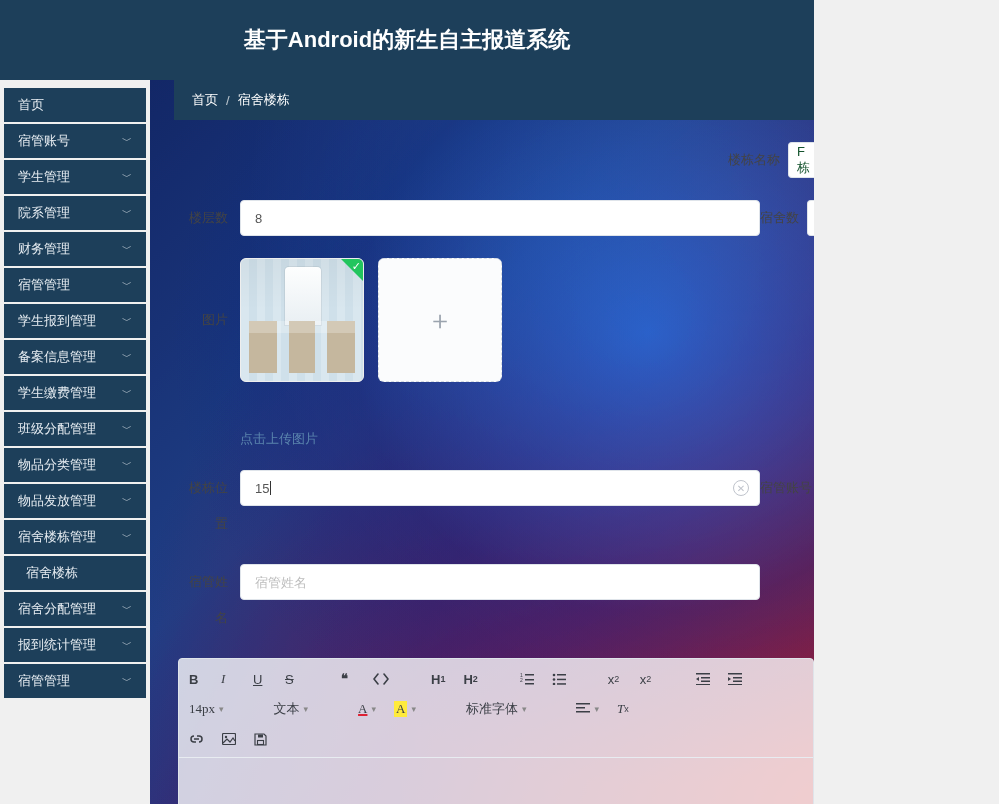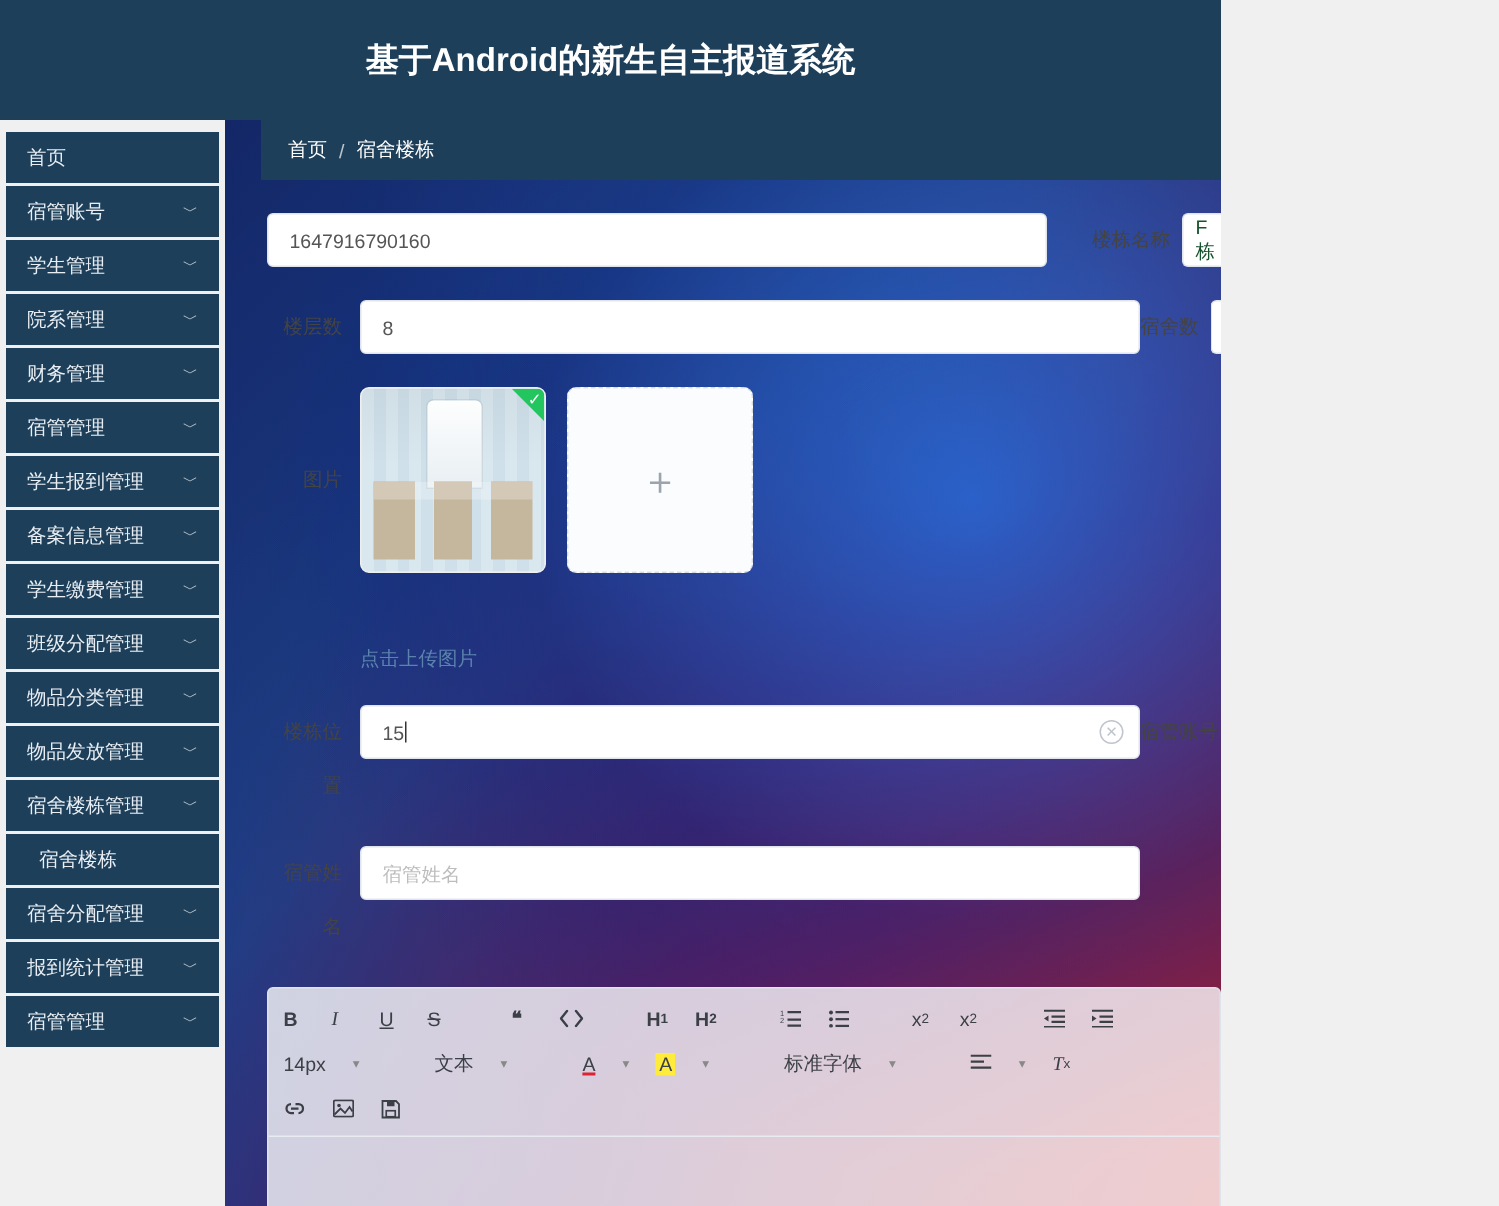--- a/index.html
+++ b/index.html
@@ -46,21 +46,21 @@
   box-shadow: inset 0 12px 0 rgba(255,255,255,0.25);
 }
 .check { position: absolute; top: 0; right: 0; width: 22px; height: 22px; background: #22c55e; color: #fff; display: flex; align-items: center; justify-content: center; font-size: 12px; clip-path: polygon(100% 0, 0 0, 100% 100%); }
 .check span { position: absolute; top: 1px; right: 2px; font-size: 11px; }
 .img-add { width: 124px; height: 124px; border: 1px dashed #d6dbe2; border-radius: 6px; background: #fbfcfd; display: flex; align-items: center; justify-content: center; color: #9aa3ae; font-size: 26px; cursor: pointer; }
 .upload-tip { color: #5a84ad; font-size: 13px; margin-top: 48px; margin-left: 0; }
 .editor { flex: 1; max-width: 740px; border: 1px solid #dfe4ea; border-radius: 4px; background: rgba(255,255,255,0.78); }
 .toolbar { padding: 8px 10px 6px 10px; border-bottom: 1px solid #e8ecf1; }
 .tbrow { display: flex; align-items: center; gap: 18px; flex-wrap: wrap; height: 24px; }
 .tb { color: #3b3f46; display: inline-flex; align-items: center; cursor: pointer; font-size: 13px; min-width: 14px; text-align: center; }
-.tb.select { gap: 18px; }
+.tb.select { gap: 4px; font-family: Liberation Serif, serif; }
 .tb .dd { font-size: 9px; color: #888; }
 .tb svg { display: block; }
 .cursor-bar { display: inline-block; width: 1px; height: 14px; background: #333; margin-left: 1px; vertical-align: middle; animation: blink 1s step-end infinite; }
 @keyframes blink { 50% { opacity: 0; } }
 </style>
 </head>
 <body>
 
 <div class="viewport">
   <div class="header">
@@ -138,23 +138,20 @@
     <div class="main">
       <div class="bg"></div>
       <div class="content">
         <div class="breadcrumb">
           <span>首页</span>
           <span class="sep">/</span>
           <span>宿舍楼栋</span>
         </div>
 
         <div class="form-row">
-          <div class="input">
-            <input value="1647916790160" style="">
-          </div>
           <div class="right-label">楼栋名称</div>
           <div class="right-input">F栋</div>
         </div>
 
         <div class="form-row">
           <div class="label">楼层数</div>
           <div class="input">
             <input value="8" style="">
           </div>
           <div class="right-label">宿舍数</div>

